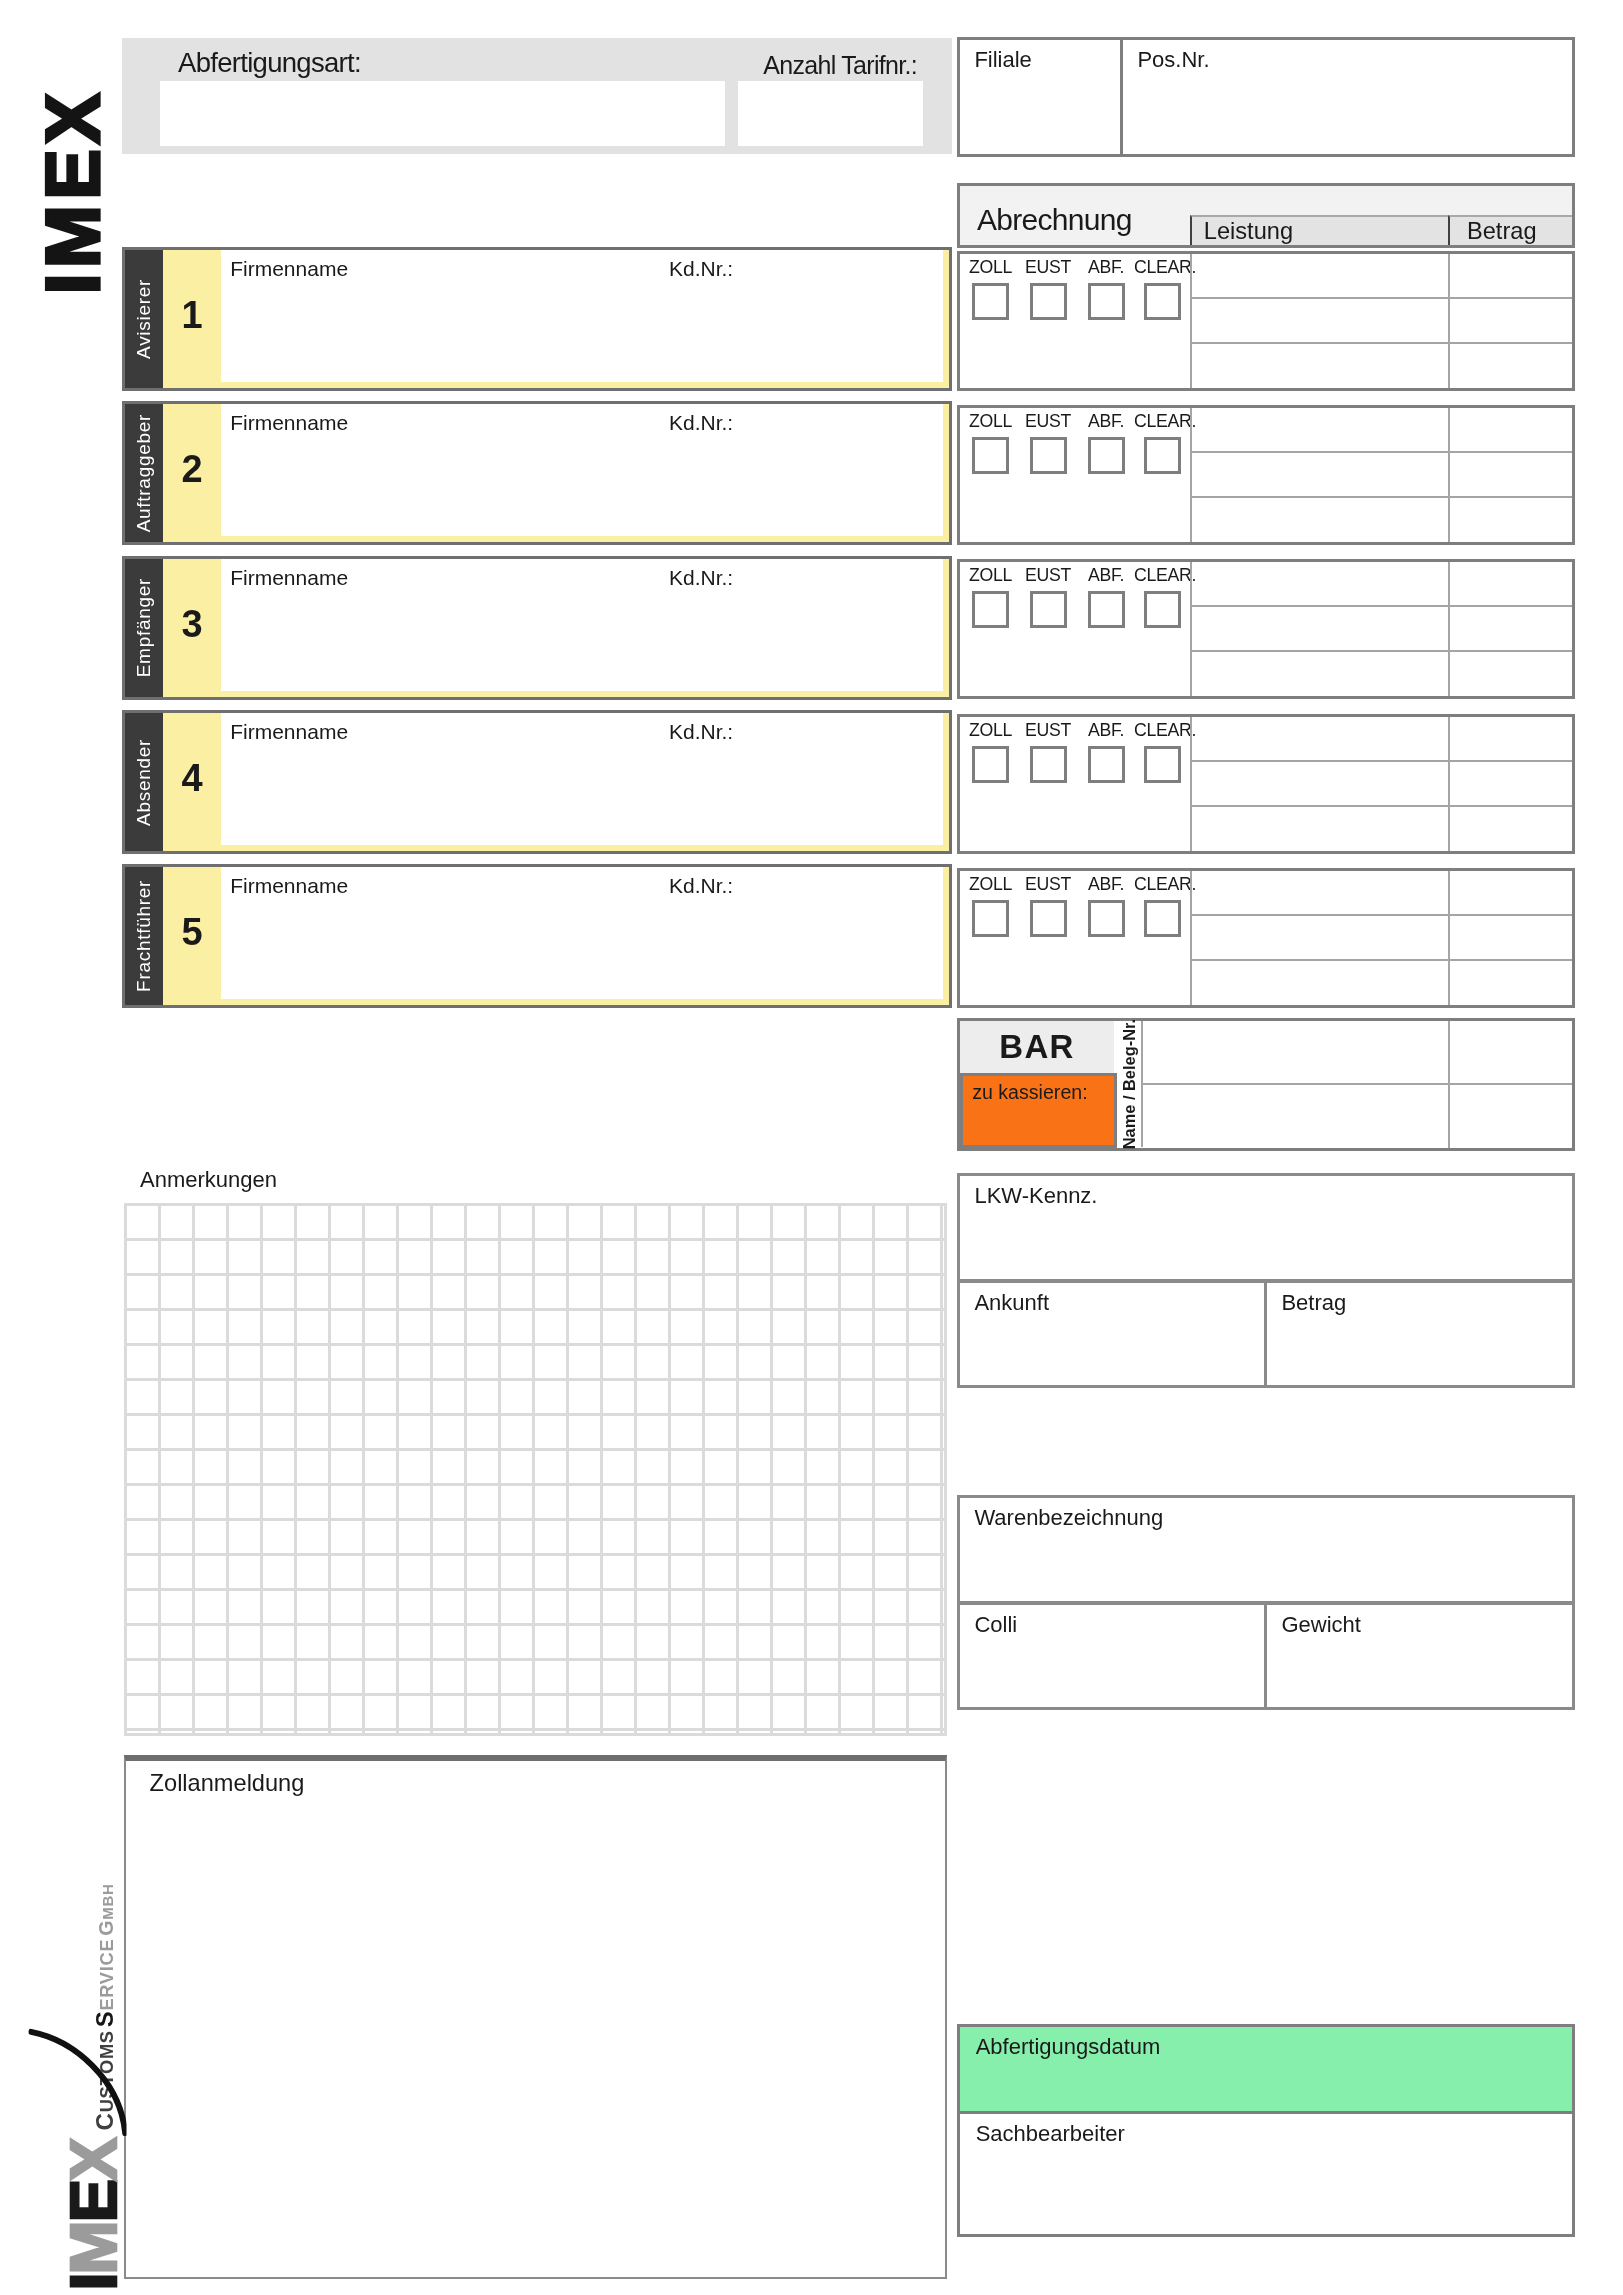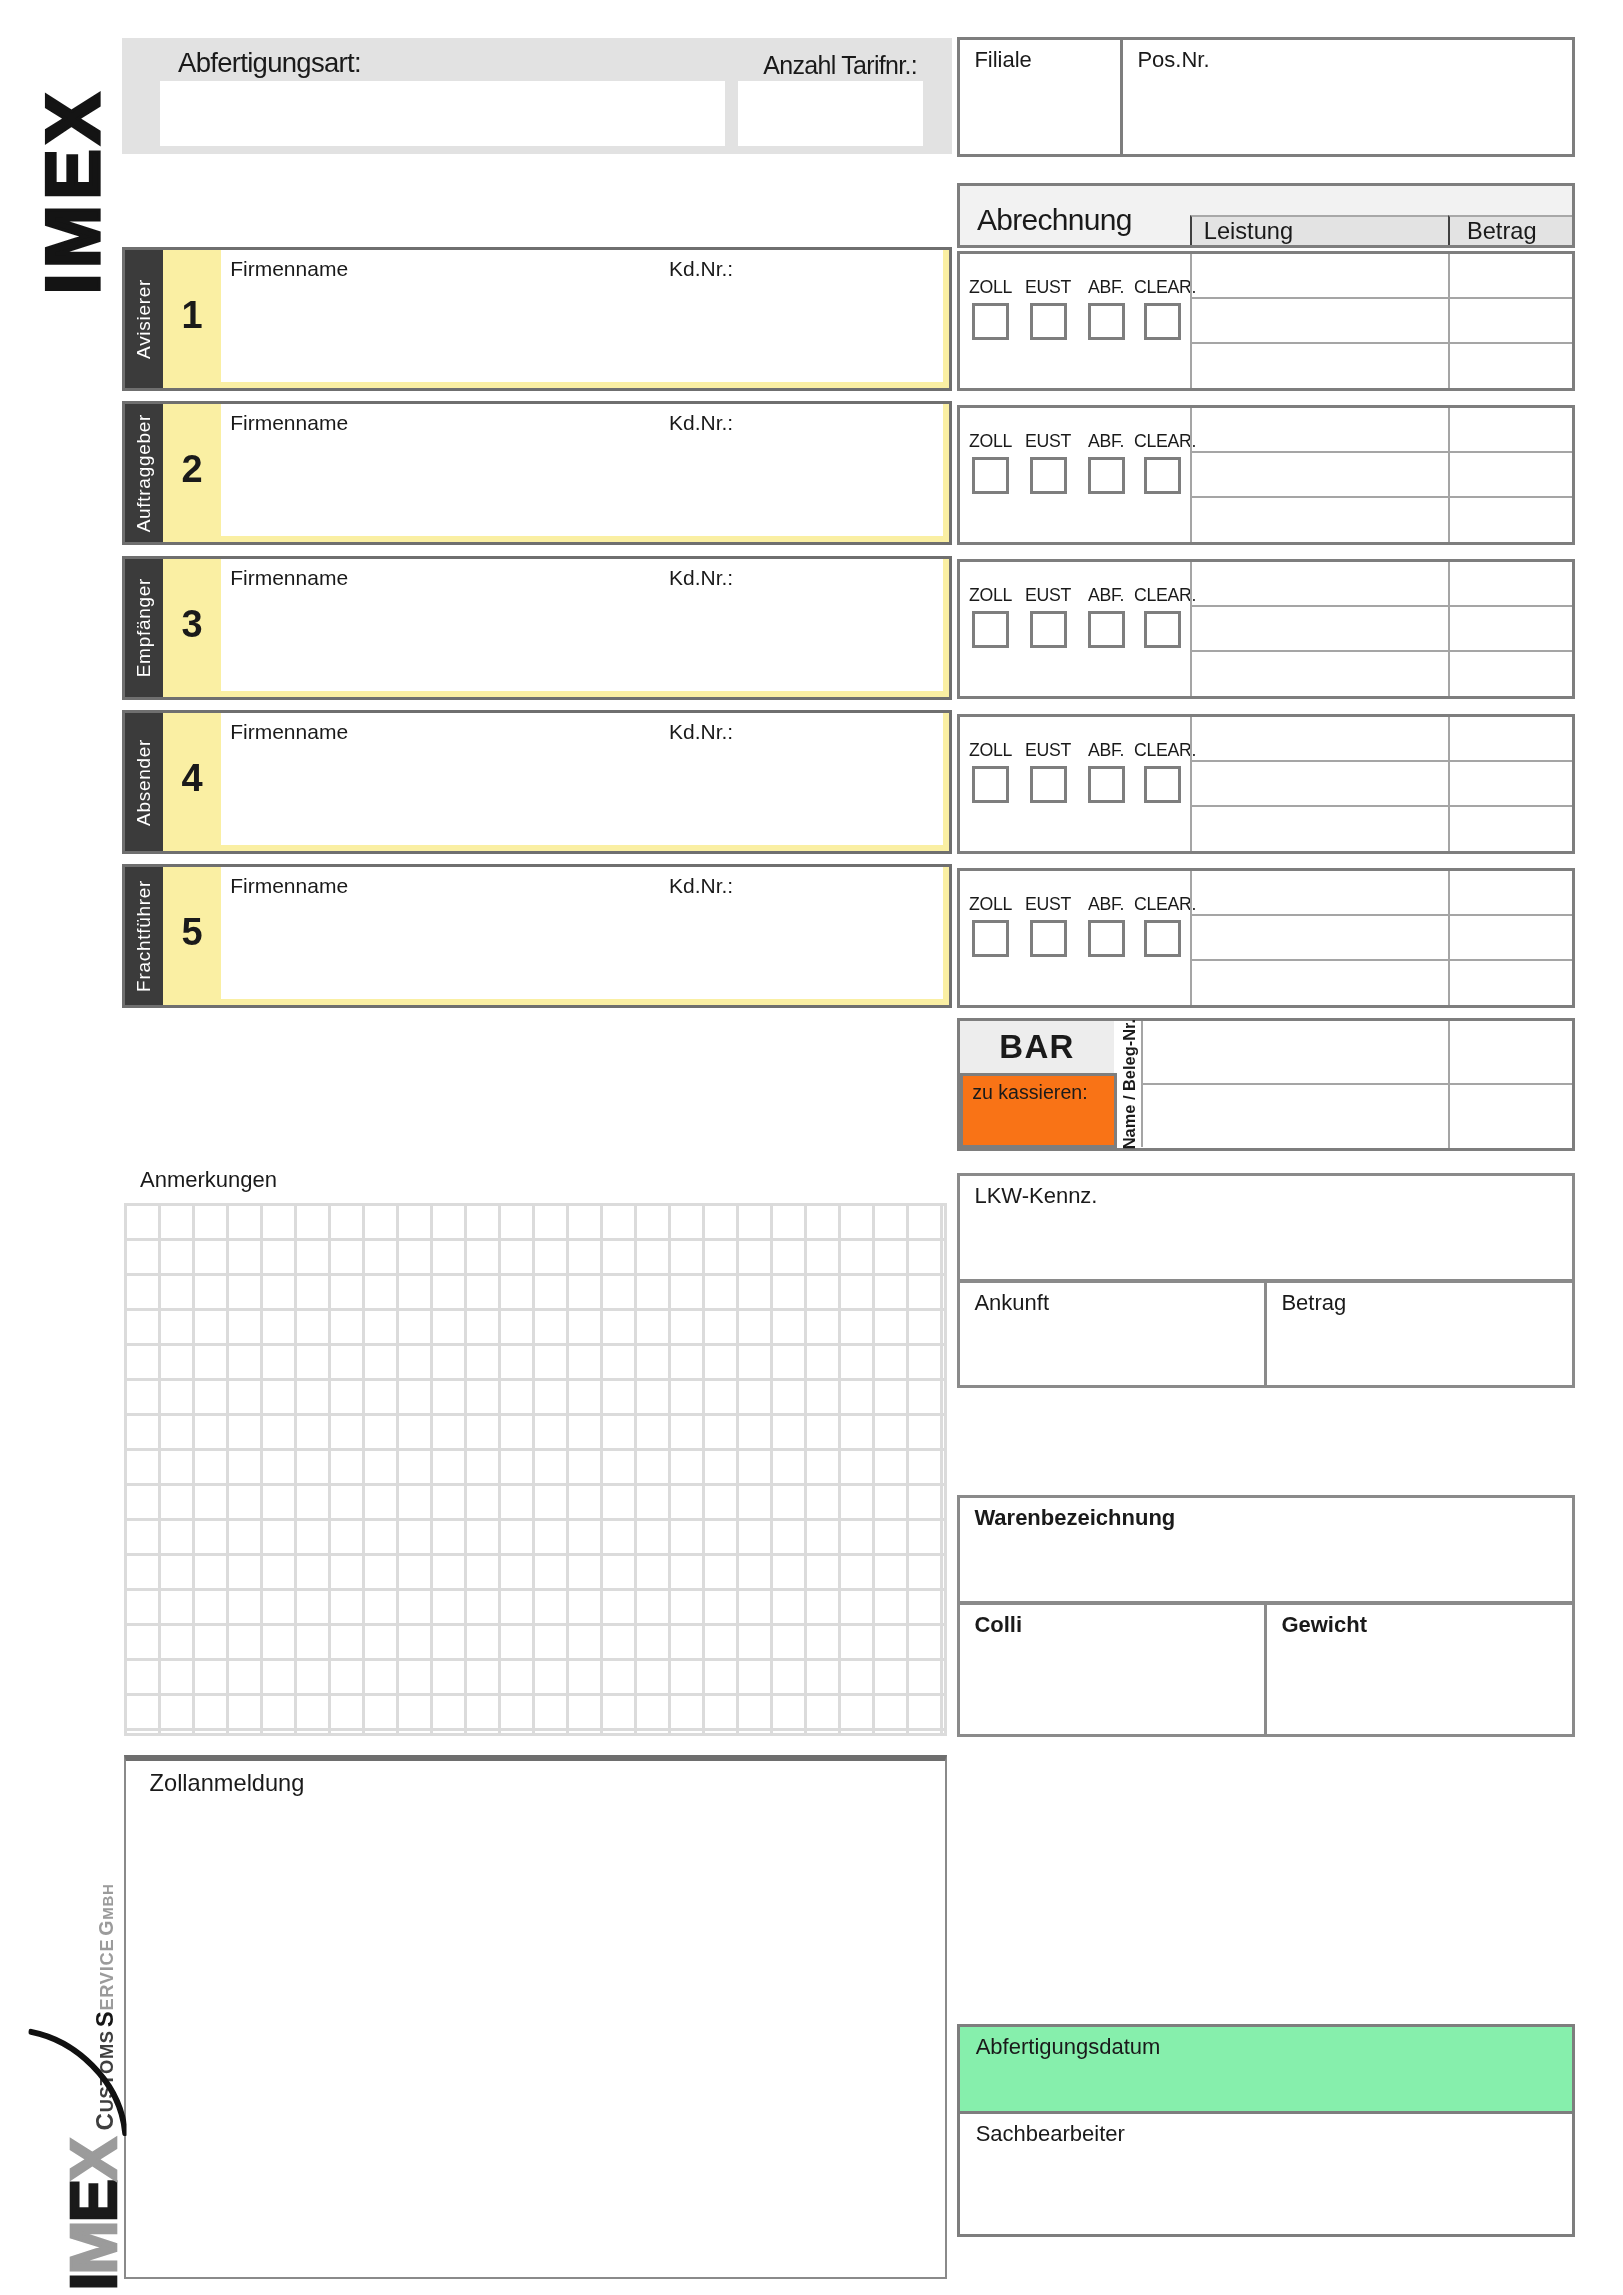--- a/index.html
+++ b/index.html
@@ -53,21 +53,21 @@
                 writing-mode:vertical-rl; transform:rotate(180deg); white-space:nowrap; }
   .party-number { position:absolute; left:38px; top:0; bottom:6.5px; width:58px;
                   display:flex; align-items:center; justify-content:center;
                   font-size:38px; font-weight:700; }
   .party-content { position:absolute; left:96px; top:0; right:6.5px; bottom:6.5px; background:#fff; }
   .fn-label { position:absolute; left:9.2px; top:6.5px; font-size:21px; }
   .kd-label { position:absolute; left:448px; top:6.5px; font-size:21px; }
 
   
   .abr-section { position:absolute; left:957px; width:618px; height:140px; border:3.3px solid #7E7E7E; background:#fff; }
-  .cb-col { position:absolute; top:3.3px; width:56px; text-align:center;margin-top:20px; }
+  .cb-col { position:absolute; top:3.3px; width:56px; text-align:center; }
   .cb-label { font-size:17.7px; display:block; letter-spacing:-0.3px; }
   .checkbox { display:inline-block; width:37px; height:37px; border:3.9px solid #7E7E7E; background:#fff; margin-top:4.6px; }
   .vline { position:absolute; top:0; bottom:0; width:2px; background:#A5A5A5; }
   .v1 { left:230px; } .v2 { left:488px; }
   .hline { position:absolute; left:230px; right:0; height:2px; background:#A5A5A5; }
   .h1 { top:43px; } .h2 { top:88px; }
   .col-zone { position:absolute; top:0; bottom:0; }
   .zone-leistung { left:232px; width:257px; }
   .zone-betrag { left:490px; right:0; }
 
@@ -94,21 +94,21 @@
       repeating-linear-gradient(to bottom, #DBDBDB 0 3.3px, transparent 3.3px 35px);
   }
   .zoll-box { position:absolute; left:124px; top:1755px; width:823px; height:524px; background:#fff;
               border-top:6.5px solid #6E6E6E; border-left:2px solid #8A8A8A;
               border-right:2px solid #8A8A8A; border-bottom:2px solid #8A8A8A; }
   .zoll-label { position:absolute; left:23.6px; top:9.2px; font-size:23.6px; }
 
   
   .split-box { position:absolute; left:957px; width:618px; border:3.3px solid #8A8A8A; background:#fff;padding-left:29px; }
   .lkw-box   { top:1173px; height:215px; }
-  .waren-box { top:1495px; height:242px;font-weight:bold; }
+  .waren-box { top:1495px; height:215px; }
   .split-divider { position:absolute; left:0; right:0; top:103px; height:3.9px; background:#8A8A8A; }
   .split-vdiv { position:absolute; left:304px; top:107px; bottom:0; width:2.6px; background:#8A8A8A; }
   .split-label-top { position:absolute; left:14.4px; top:6.5px; font-size:22px; }
   .split-zone-top { position:absolute; left:0; right:0; top:0; height:103px; }
   .split-zone-bl  { position:absolute; left:0; width:304px; top:107px; bottom:0; }
   .split-zone-br  { position:absolute; left:307px; right:0; top:107px; bottom:0; }
 
   
   .datum-box { position:absolute; left:957px; top:2024px; width:618px; height:108px; border:3.3px solid #7E7E7E; background:#86efac; }
   .sach-box  { position:absolute; left:957px; top:2111px; width:618px; height:126px; border:3.3px solid #7E7E7E; background:#fff; }

